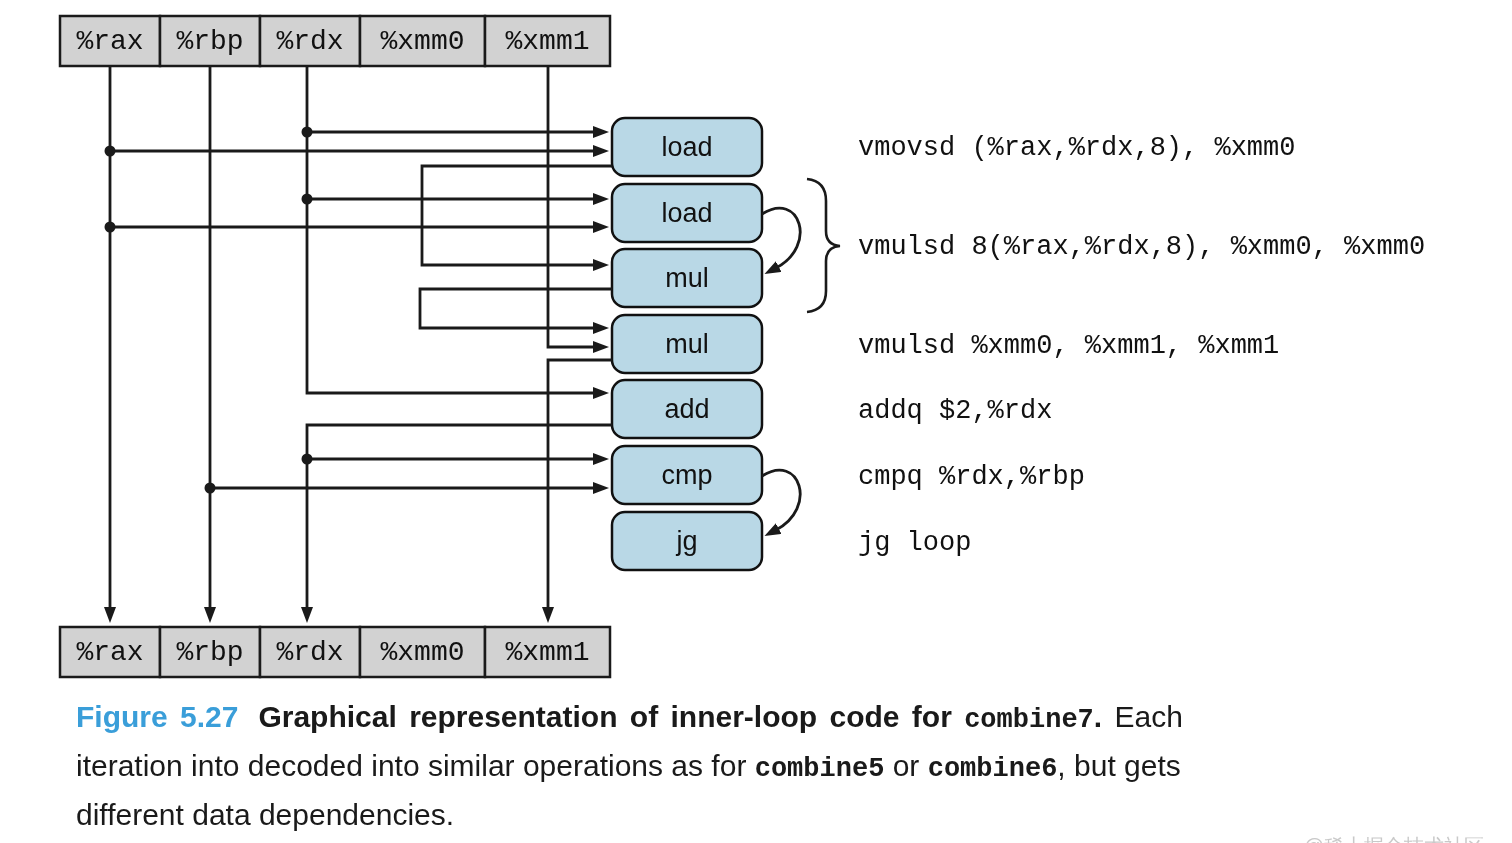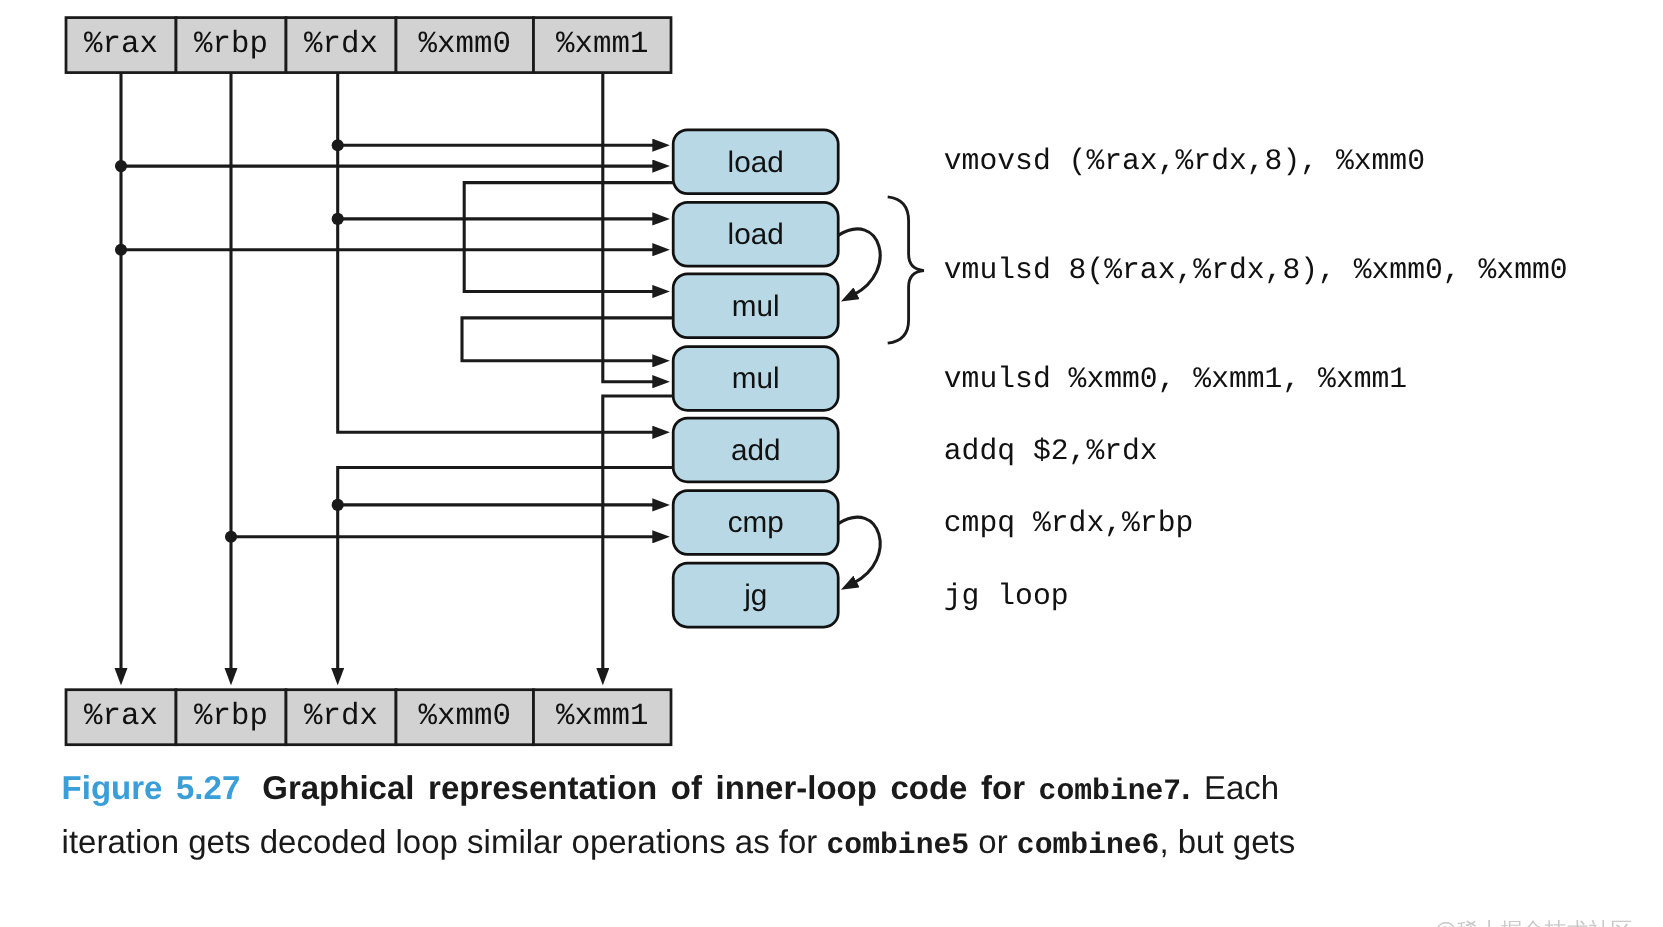--- a/index.html
+++ b/index.html
@@ -2,21 +2,21 @@
 <html><head>
 <meta charset="utf-8">
 <style>
   html,body{margin:0;padding:0;background:#ffffff;}
   body{width:1512px;height:843px;position:relative;overflow:hidden;
        font-family:"Liberation Sans",sans-serif;color:#1a1a1a;}
   svg text{user-select:none;}
   .op-label{font-family:"Liberation Sans",sans-serif;font-size:27px;fill:#111111;}
   .reg-label{font-family:"Liberation Mono",monospace;font-size:28px;fill:#111111;}
   .asm-label{font-family:"Liberation Mono",monospace;font-size:27px;fill:#111111;}
-  .caption{position:absolute;left:56px;top:694px;width:1400px;
+  .caption{position:absolute;left:76px;top:694px;width:1400px;
            font-size:30px;line-height:45px;color:#1a1a1a;}
   .cap-label{color:#3a9ed9;font-weight:bold;margin-right:20px;}
   .cap-bold{font-weight:bold;}
   .cap-line1{word-spacing:4px;}
   .cap-code{font-family:"Liberation Mono",monospace;font-weight:bold;font-size:27px;}
   .cap-reg{font-weight:normal;}
   .watermark{position:absolute;right:28px;top:833px;font-size:20px;color:#c9c9c9;}
 </style>
 </head>
 <body>
@@ -113,23 +113,24 @@
     <text class="asm-label" x="858" y="477" dominant-baseline="central">cmpq %rdx,%rbp</text>
     <text class="asm-label" x="858" y="543" dominant-baseline="central">jg loop</text>
   </g>
 </svg>
 
 
 <div class="caption">
   <div class="cap-line1"><span class="cap-label">Figure 5.27</span><span class="cap-bold">Graphical representation of inner-loop code for</span>
     <span class="cap-code">combine7</span><span class="cap-bold">.</span>
     <span class="cap-reg">Each</span></div>
-  <div><span class="cap-reg">iteration gets decoded loop similar operations as for</span>
+  <div><span class="cap-reg">iteration into decoded into similar operations as for</span>
     <span class="cap-code">combine5</span>
     <span class="cap-reg">or</span>
     <span class="cap-code">combine6</span><span class="cap-reg">, but gets</span></div>
+  <div><span class="cap-reg">different data dependencies.</span></div>
 </div>
 
 
 <div class="watermark">@稀土掘金技术社区</div>
 
 
 
 
 </body></html>

